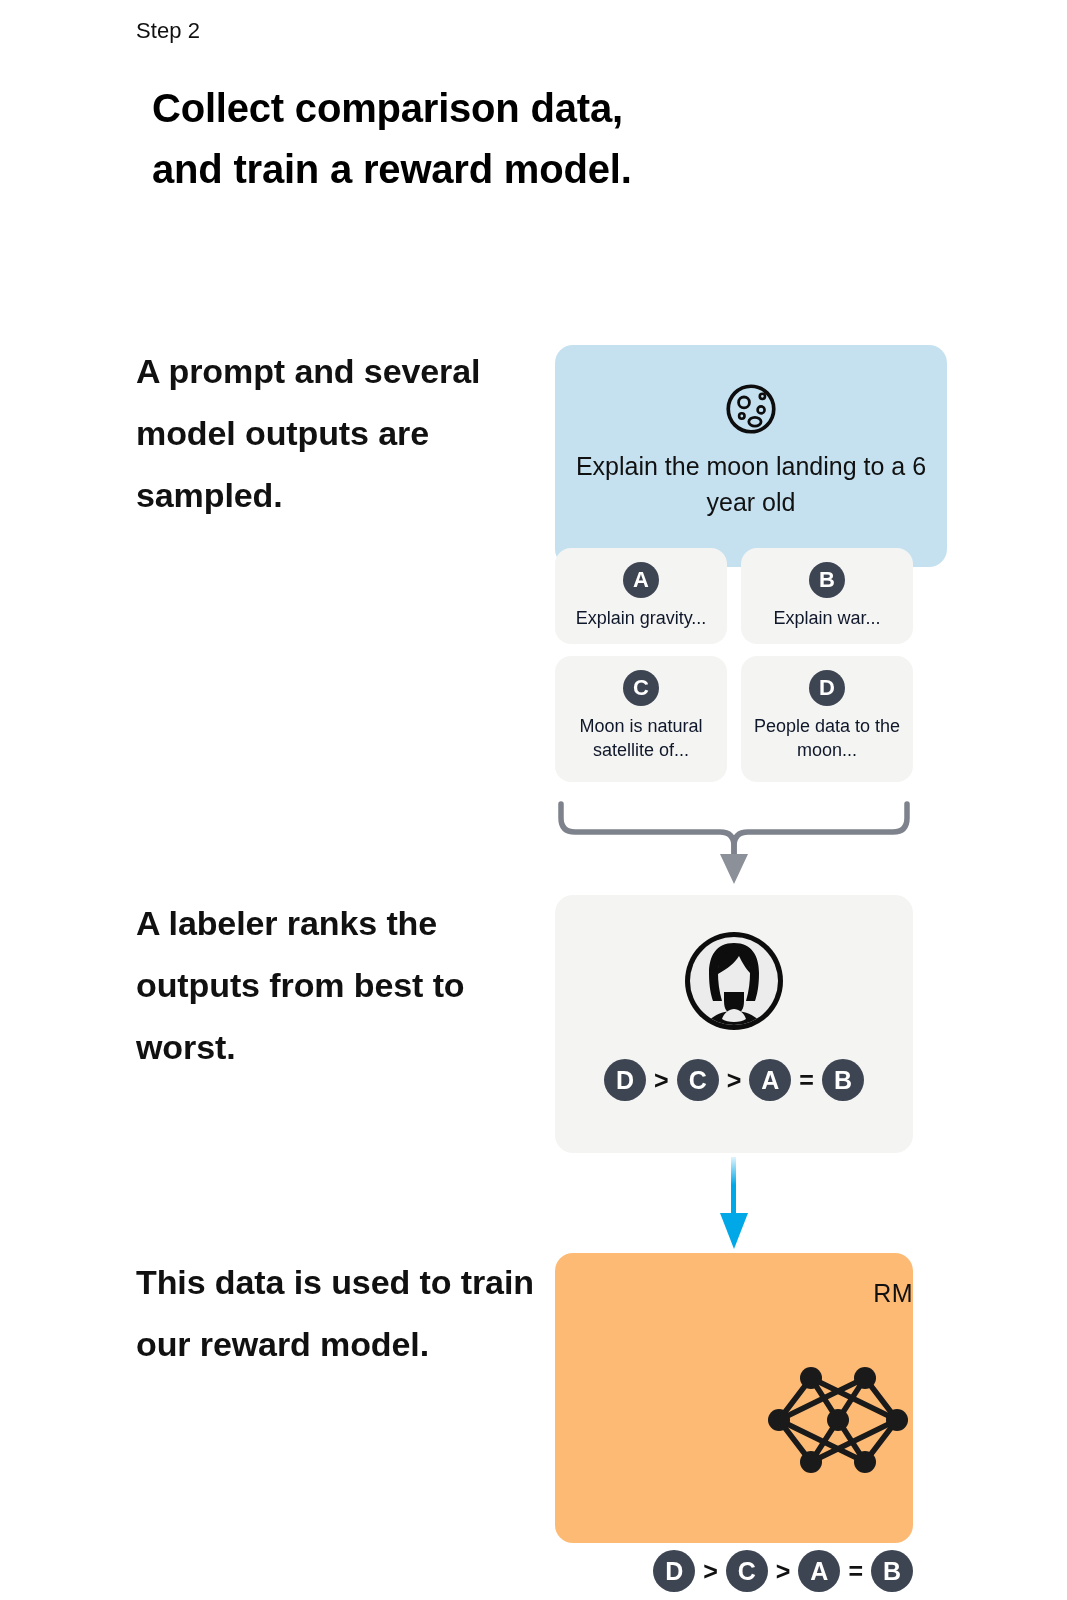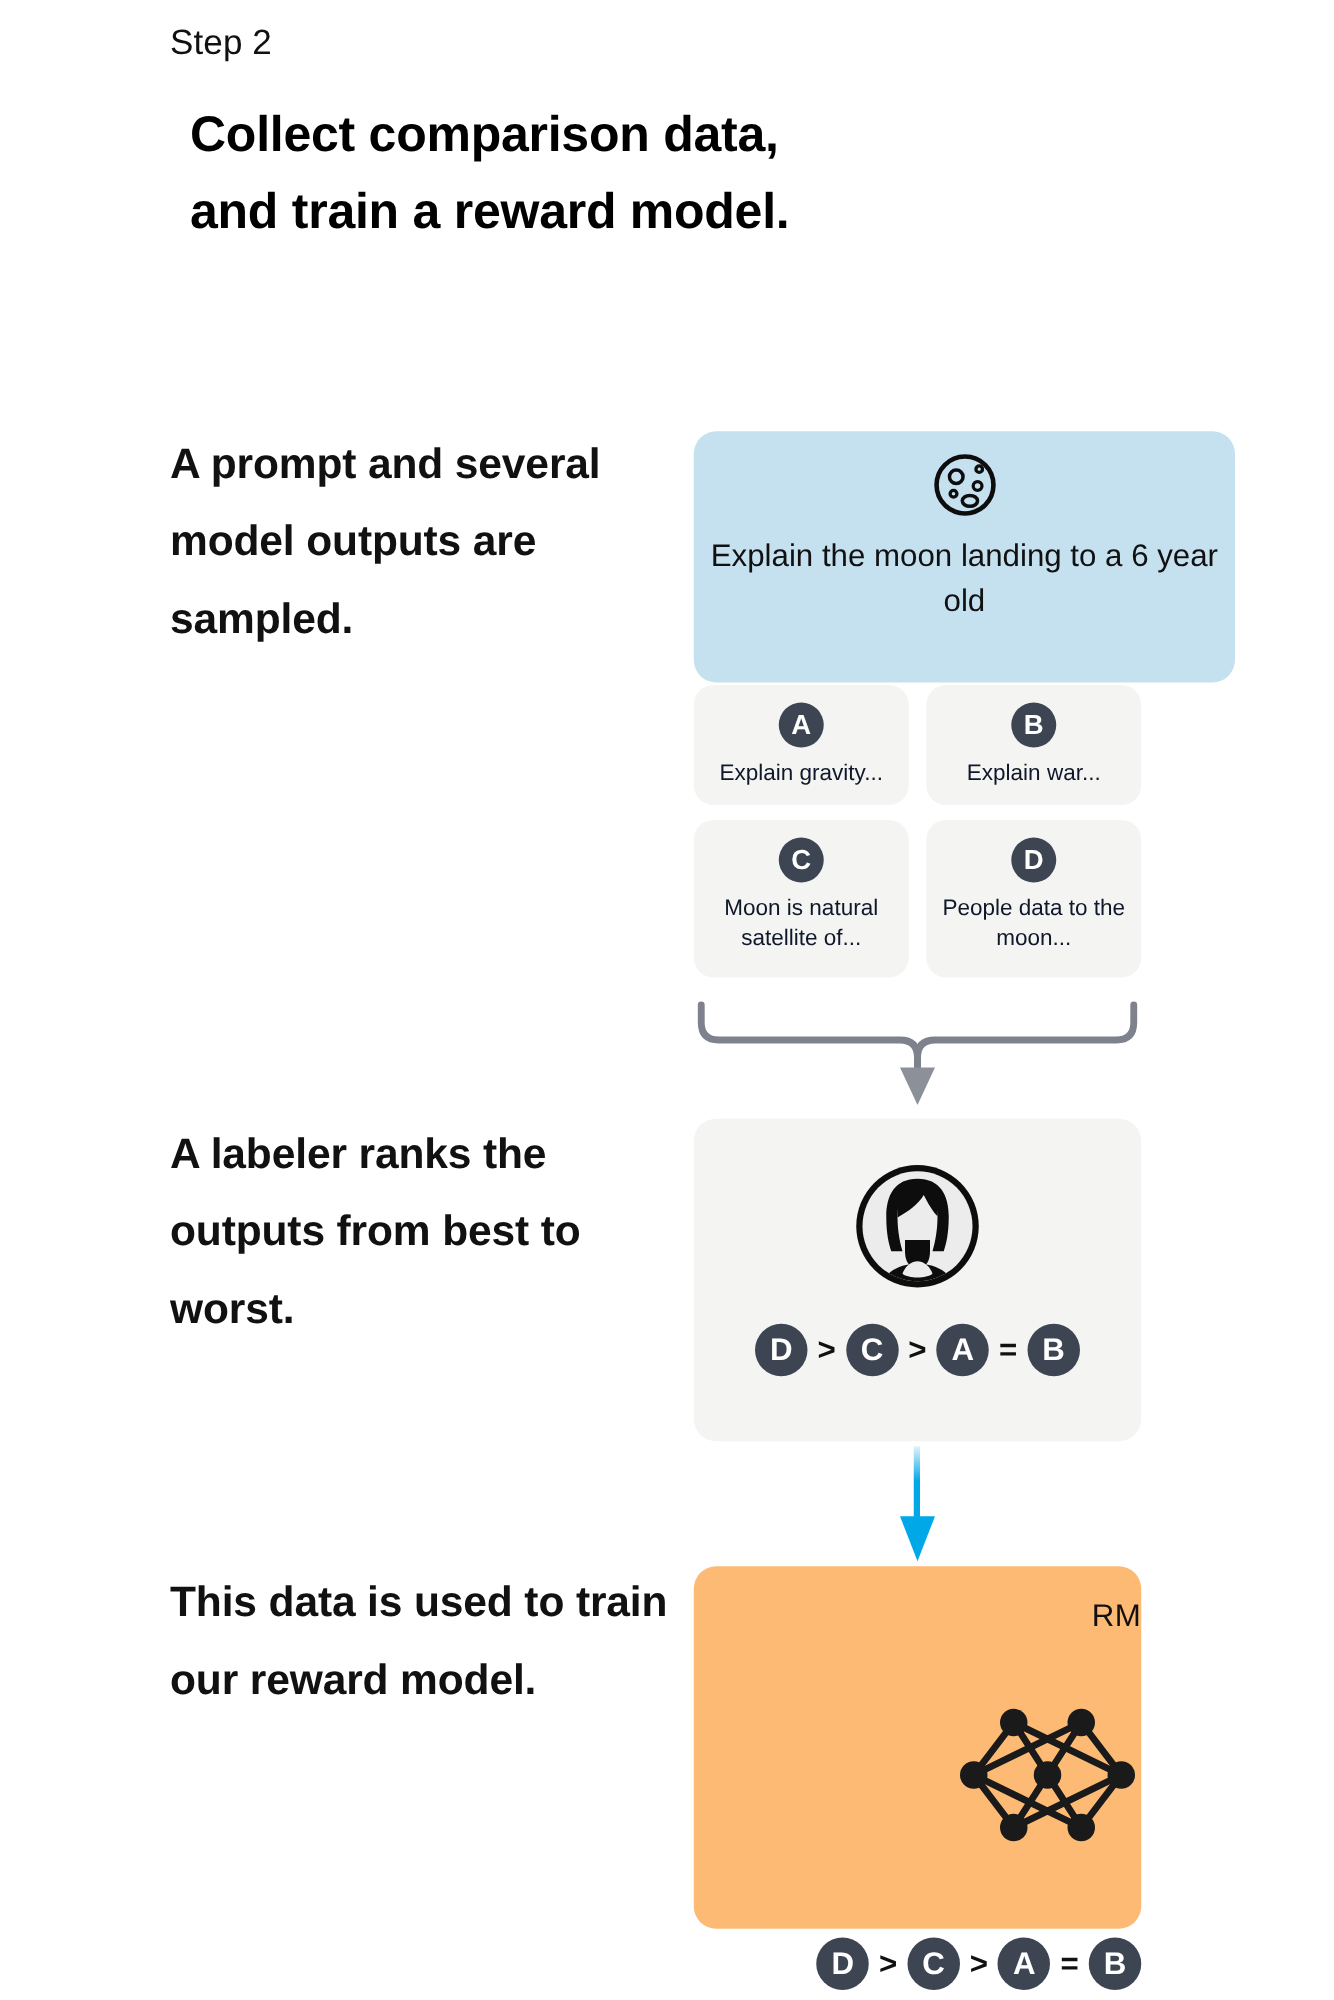--- a/index.html
+++ b/index.html
@@ -14,21 +14,21 @@
     font-family: "Liberation Sans", "DejaVu Sans", sans-serif;
     color: #0d0d0d;
     overflow: hidden;
   }
 
   
   .step-label {
     position: absolute;
     left: 136px;
     top: 18px;
-    font-size: 28px;
+    font-size: 22px;
     font-weight: 400;
     color: #111111;
     letter-spacing: 0.1px;
   }
   .headline {
     position: absolute;
     left: 136px;
     top: 78px;
     width: 640px;
     font-size: 40px;
@@ -61,29 +61,29 @@
     left: 555px;
     top: 345px;
     width: 358px;
   }
 
   
   .prompt-card {
     position: absolute;
     left: 0;
     top: 0;
-    width: 433px;
+    width: 392px;
     height: 186px;
     background: #c5e1f0;
     border-radius: 18px;
     display: flex;
     flex-direction: column;
     align-items: center;
     justify-content: flex-start;
-    padding-top: 15px;
+    padding-top: 36px;
   }
   .moon-icon { width: 56px; height: 56px; display: block; }
   .prompt-text {
     margin-top: 12px;
     font-size: 25px;
     line-height: 1.42;
     text-align: center;
     color: #111111;
     font-weight: 400;
   }

